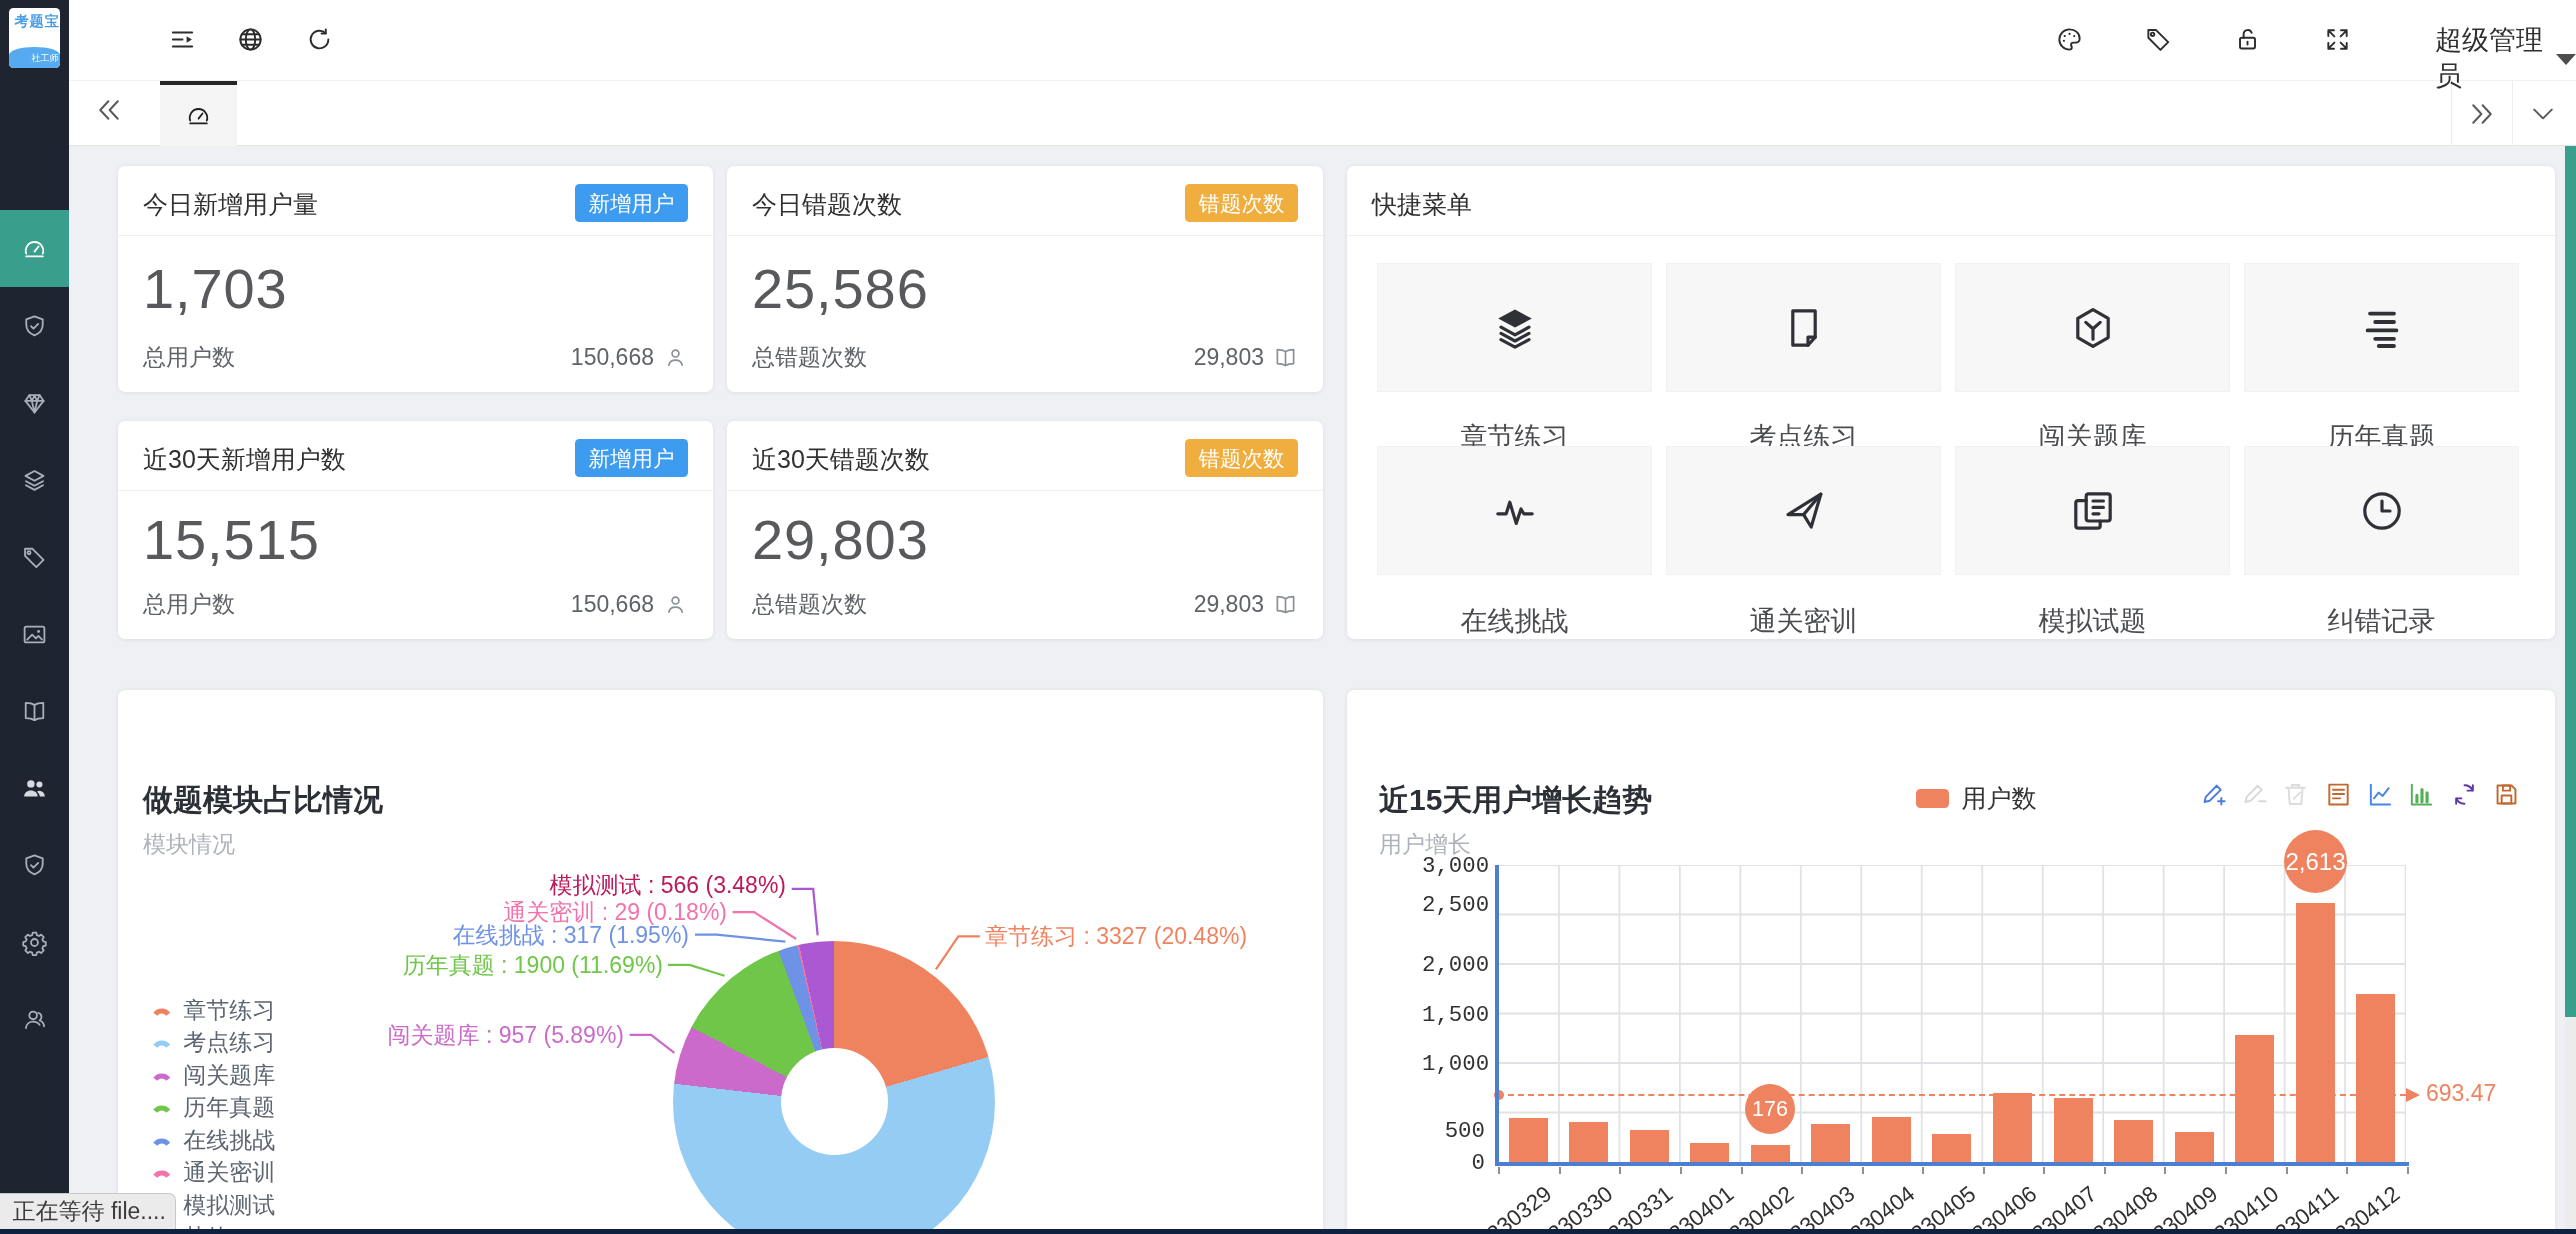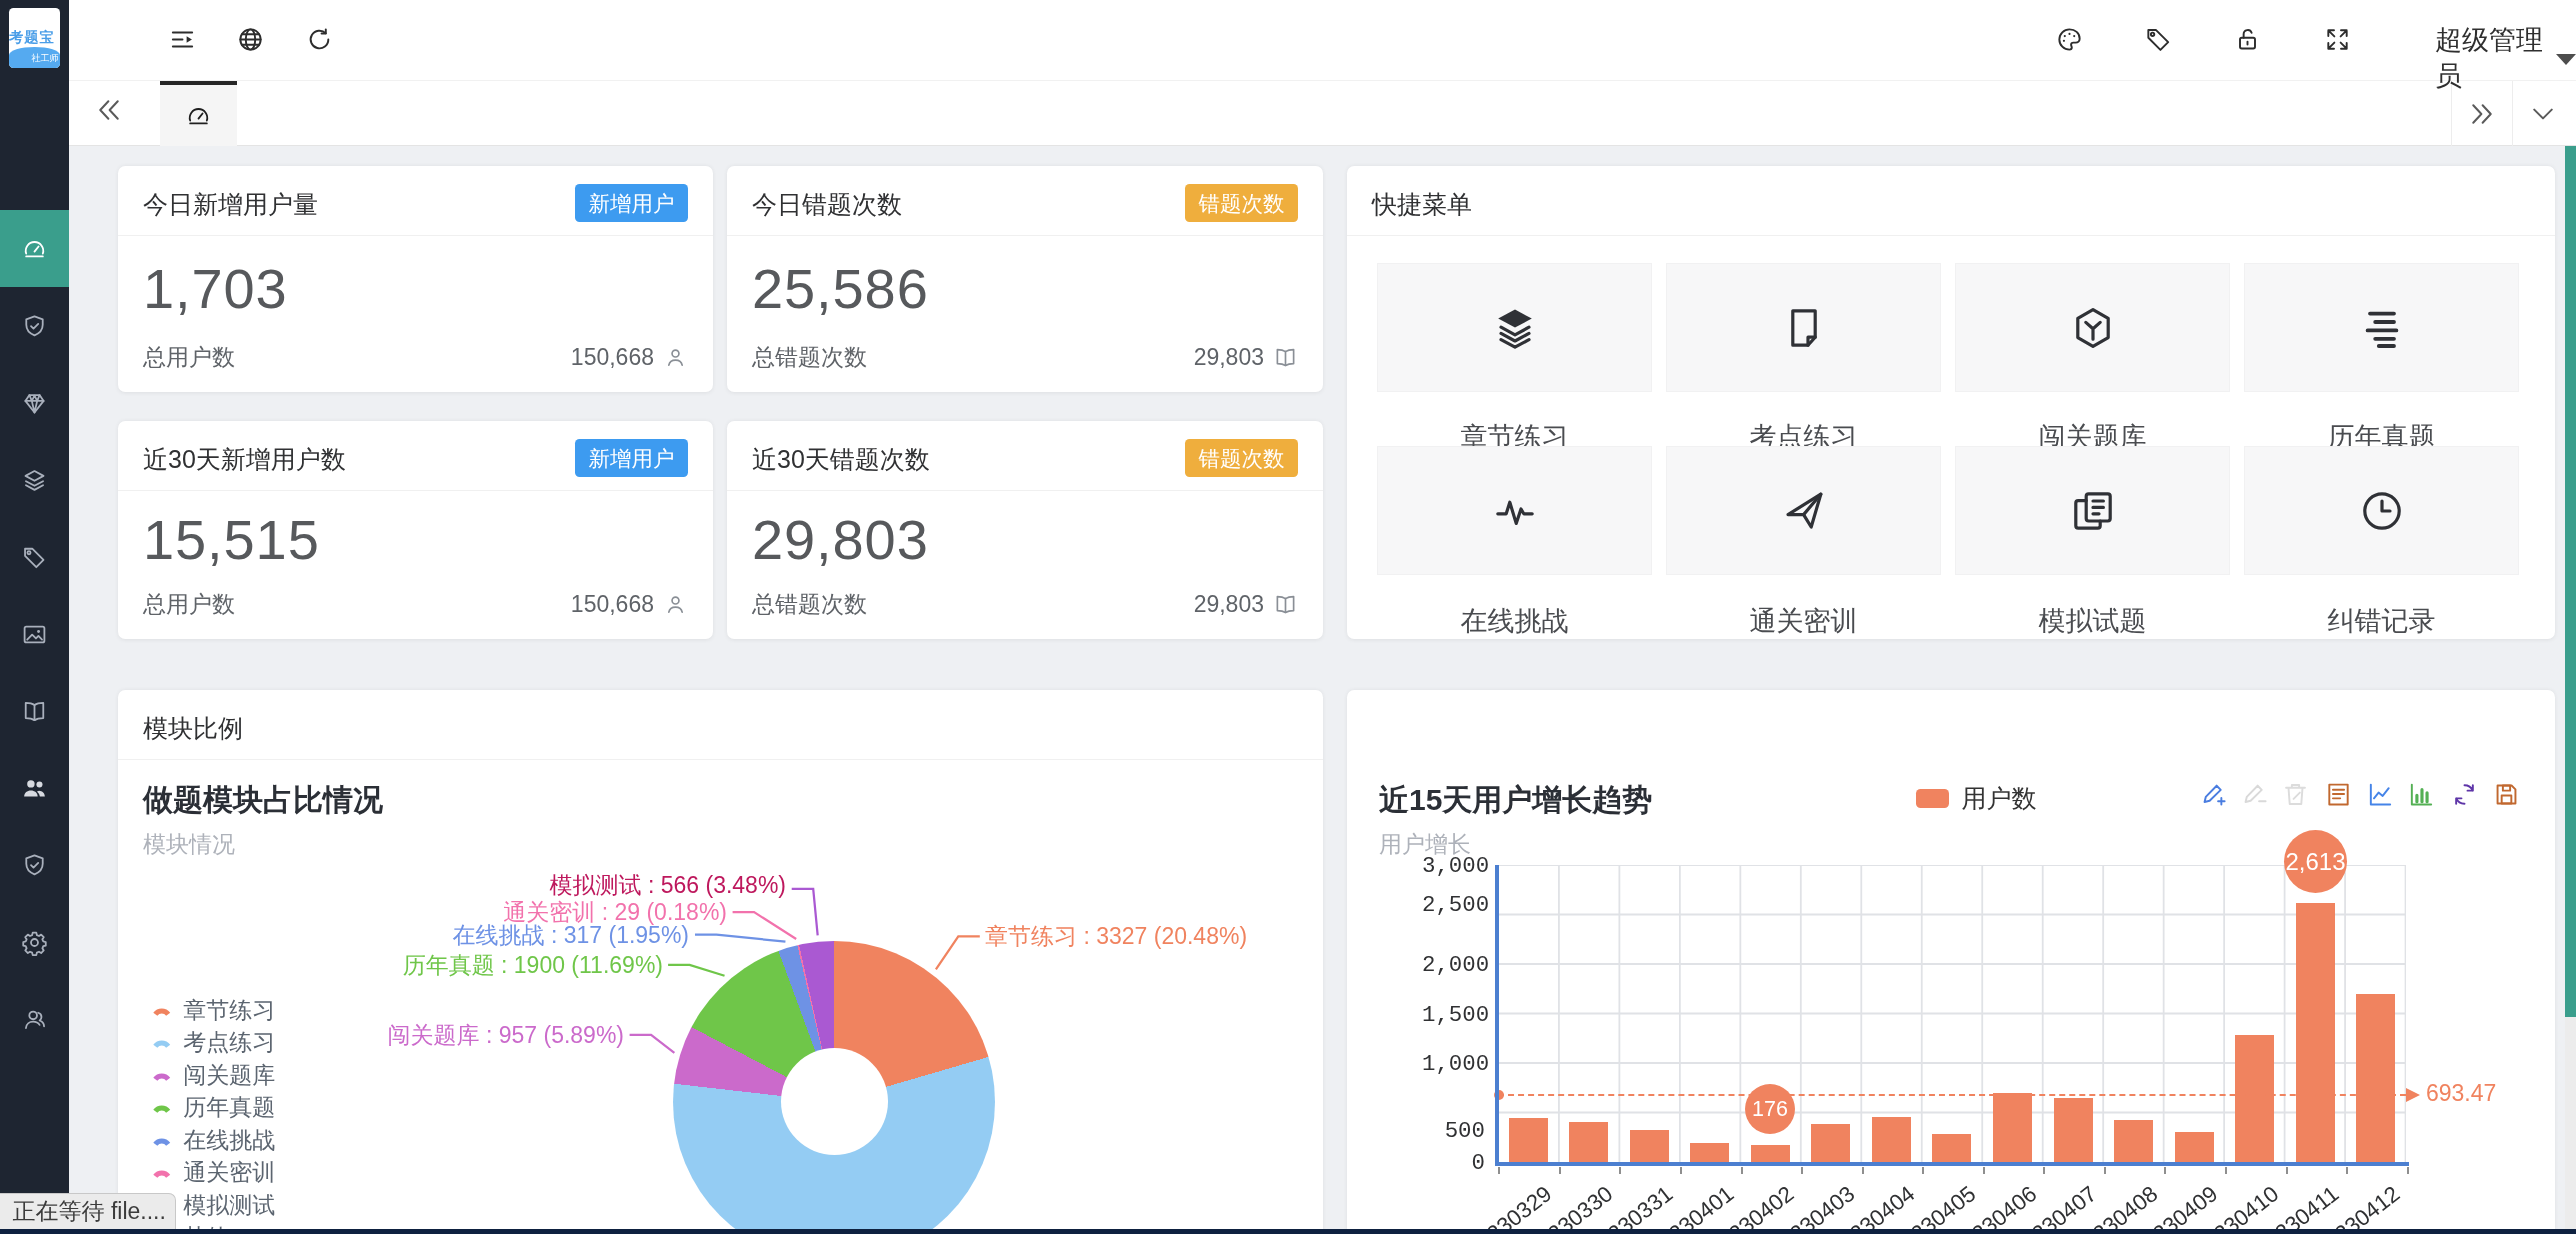--- a/index.html
+++ b/index.html
@@ -4,21 +4,21 @@
 <style>
   * { margin:0; padding:0; box-sizing:border-box; }
   html,body { width:2576px; height:1234px; overflow:hidden; }
   body { font-family:"Liberation Sans","DejaVu Sans",sans-serif; background:#eef0f3; position:relative; }
   .icon { display:inline-flex; align-items:center; justify-content:center; }
   .icon svg { display:block; }
 
   
   .sidebar { position:absolute; left:0; top:0; width:69px; height:1234px; background:#1e2531; z-index:30; }
   .logo { position:absolute; left:9px; top:8px; width:51px; height:60px; background:#fff; border-radius:4.5px; overflow:hidden; }
-  .logo-title { display:block; text-align:left; color:#4a9ee8; font-weight:bold; font-size:14.3px; letter-spacing:0.9px; margin-top:20px; }
+  .logo-title { display:block; text-align:right; color:#4a9ee8; font-weight:bold; font-size:14.3px; letter-spacing:0.9px; margin-top:4px; }
   .logo-band { position:absolute; left:0; bottom:0; width:100%; height:21.5px; background:#55aaf0; border-radius:60% 60% 0 0 / 45% 45% 0 0; text-align:center;padding-left:21px; }
   .logo-sub { color:#fff; font-size:9px; line-height:23px; }
   .nav-item { position:absolute; left:0; width:69px; height:77px; display:flex; align-items:center; justify-content:center; color:#a9b0bc; cursor:pointer; }
   .nav-item.active { background:#3a9e8c; color:#fff; }
   .nav-item.bright { color:#d7dae0; }
   .nav-item svg { width:27px; height:27px; }
 
   
   .topbar { position:absolute; left:69px; top:0; width:2507px; height:81px; background:#fff; border-bottom:0.9px solid #f1f1f1; z-index:20; }
   .tool-btn { position:absolute; top:25px; width:32px; height:32px; color:#2d2d2d; cursor:pointer; }
@@ -419,23 +419,20 @@
                 <circle cx="12" cy="12" r="8.6"></circle>
                 <path d="M12 7v5h4"></path>
               </svg>
             </span>
           </div>
   <div class="tile-label" style="left:897px;top:437px">纠错记录</div>
         </div>
     </section>
 
     <section class="card" id="module-card" style="left:118px;top:690px;width:1205px;height:627px;overflow:hidden;">
-      <div class="card-hd">
-        <span class="card-hd-title">模块比例</span>
-      </div>
       <div class="chart-title">做题模块占比情况</div>
       <div class="chart-sub">模块情况</div>
       <div id="donut-wrap">
           <div class="donut" style="left:555px;top:251px;width:322px;height:322px;background:conic-gradient(from 0deg, #f0835f 0deg 73.72800000000001deg,#94ccf3 73.72800000000001deg 276.516deg,#cb6acb 276.516deg 297.72deg,#6fc649 297.72deg 339.80400000000003deg,#6e92e5 339.80400000000003deg 346.824deg,#f272ac 346.824deg 347.47200000000004deg,#aa59d2 347.47200000000004deg 360.00000000000006deg);"></div>
    <div class="donut-hole" style="left:663px;top:358px;width:107px;height:107px;"></div>
         </div>
       <svg id="callout-lines" class="grid-svg" width="1205" height="627" style="pointer-events:none;" viewBox="0 0 1345 700">
           <polyline points="962,275 938,275 913,312" fill="none" stroke="#f0835f" stroke-width="2.5"></polyline>
           <polyline points="571,385 595,385 621,405" fill="none" stroke="#cb6acb" stroke-width="2.5"></polyline>
           <polyline points="614,307 638,307 677,319" fill="none" stroke="#6fc649" stroke-width="2.5"></polyline>

